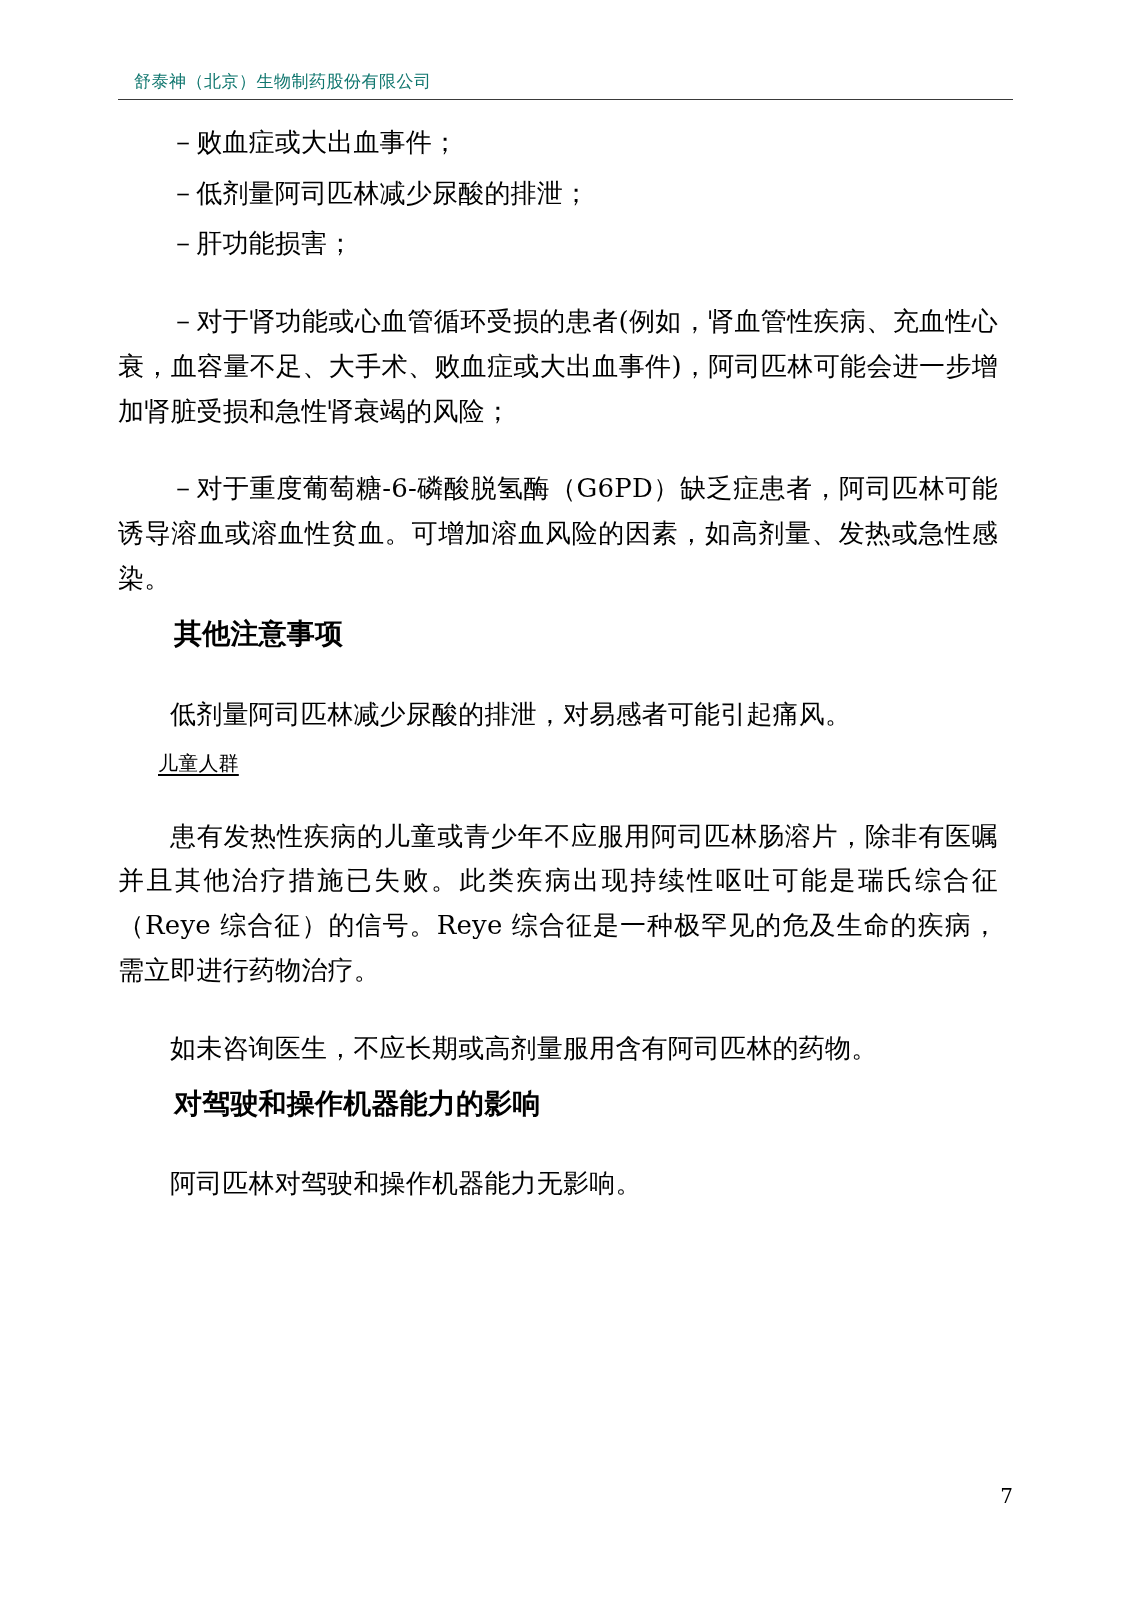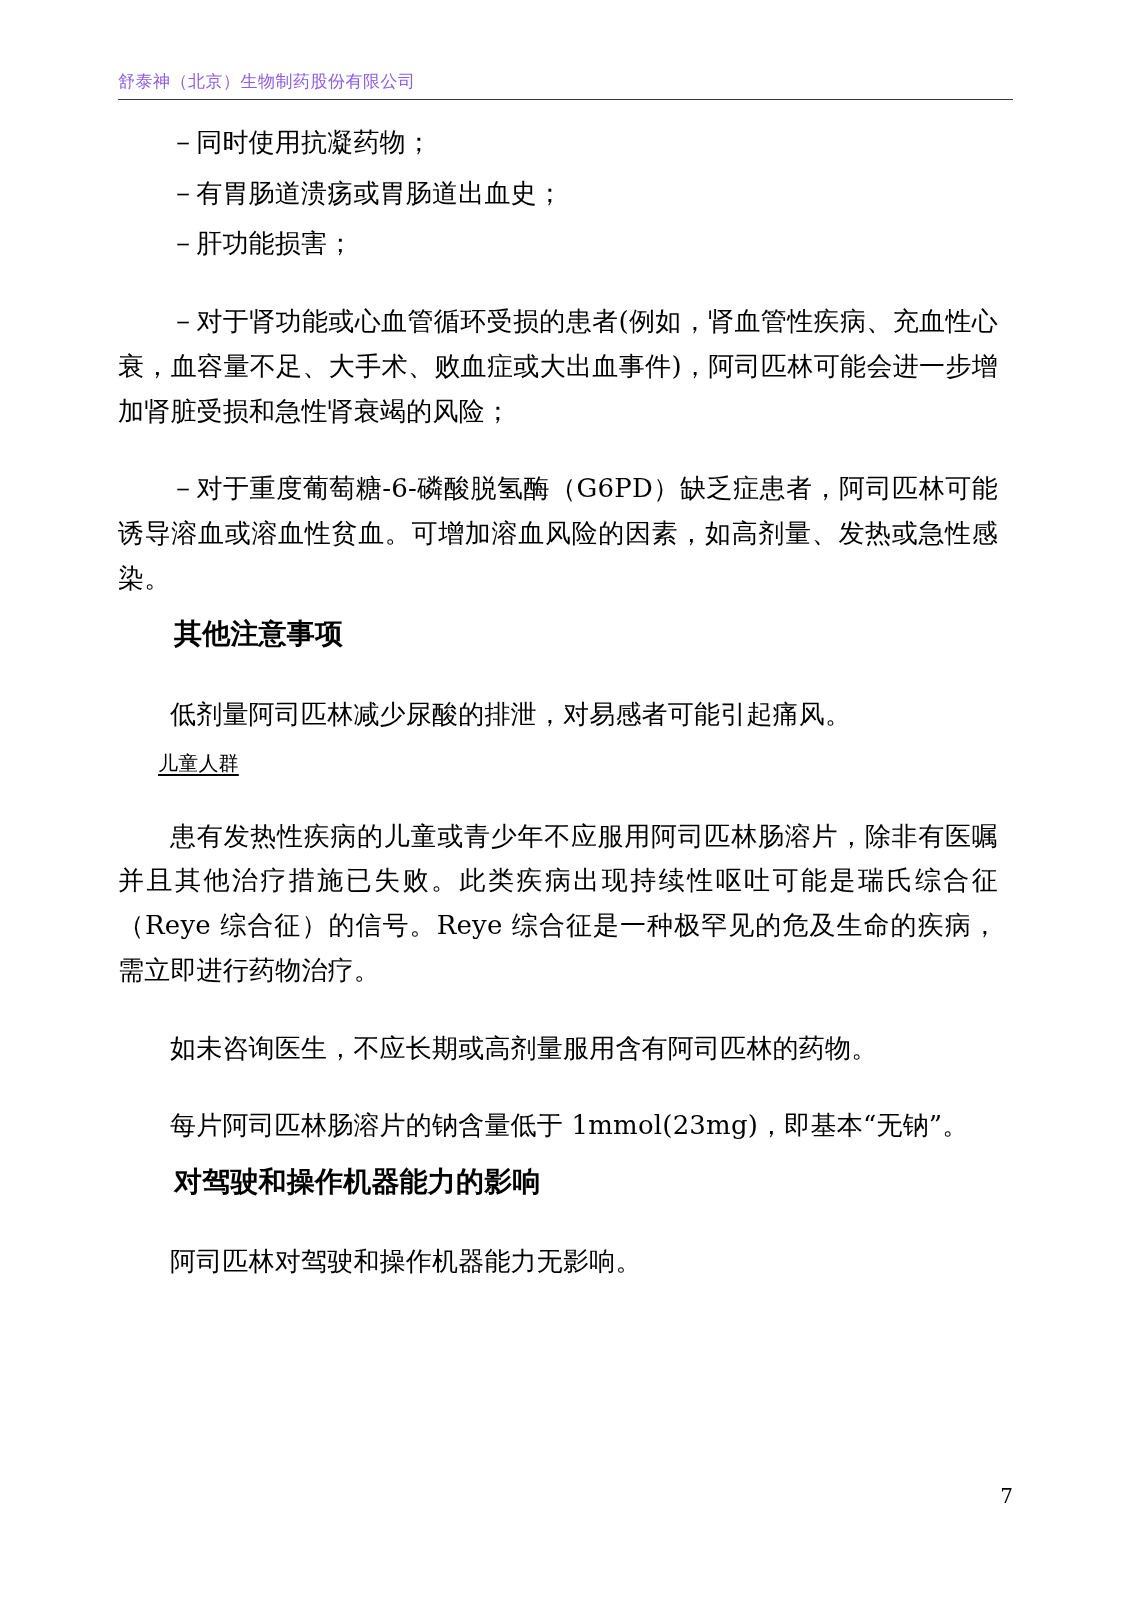--- a/index.html
+++ b/index.html
@@ -25,22 +25,23 @@
   .header {
     position: absolute;
     top: 70px;
     left: 118px;
     width: 895px;
   }
   .header-text {
     font-family: "DejaVu Serif", "Liberation Serif", serif;
     font-size: 17px;
     letter-spacing: 0.5px;
-    color: #8b5cf6;
+    color: #0f766e;
     padding-bottom: 6px;
+    margin-left: 16px;
   }
   .header-rule {
     border-bottom: 1.6px solid #3a3a3a;
     width: 100%;
   }
   .content {
     position: absolute;
     top: 120px;
     left: 118px;
     width: 880px;
@@ -94,40 +95,39 @@
 
 <div class="page">
 
   <div class="header">
     <div class="header-text">舒泰神（北京）生物制药股份有限公司</div>
     <div class="header-rule"></div>
   </div>
 
   <div class="content">
 
-    <p class="dash-item">－同时使用抗凝药物；</p>
-    <p class="dash-item">－有胃肠道溃疡或胃肠道出血史；</p>
+    <p class="dash-item">－败血症或大出血事件；</p>
+    <p class="dash-item">－低剂量阿司匹林减少尿酸的排泄；</p>
     <p class="dash-item">－肝功能损害；</p>
 
     <p class="indent block">－对于肾功能或心血管循环受损的患者(例如，肾血管性疾病、充血性心衰，血容量不足、大手术、败血症或大出血事件)，阿司匹林可能会进一步增加肾脏受损和急性肾衰竭的风险；</p>
 
 
     <p class="indent block">－对于重度葡萄糖-6-磷酸脱氢酶（G6PD）缺乏症患者，阿司匹林可能诱导溶血或溶血性贫血。可增加溶血风险的因素，如高剂量、发热或急性感染。</p>
 
     <p class="bold-head">其他注意事项</p>
 
     <p class="indent block">低剂量阿司匹林减少尿酸的排泄，对易感者可能引起痛风。</p>
 
     <p class="underline-head"><span class="u">儿童人群</span></p>
 
     <p class="indent block">患有发热性疾病的儿童或青少年不应服用阿司匹林肠溶片，除非有医嘱并且其他治疗措施已失败。此类疾病出现持续性呕吐可能是瑞氏综合征（Reye 综合征）的信号。Reye 综合征是一种极罕见的危及生命的疾病，需立即进行药物治疗。</p>
 
     <p class="indent block">如未咨询医生，不应长期或高剂量服用含有阿司匹林的药物。</p>
 
-    <p class="indent block">每片阿司匹林肠溶片的钠含量低于 1mmol(23mg)，即基本“无钠”。</p>
 
     <p class="bold-head">对驾驶和操作机器能力的影响</p>
 
     <p class="indent block">阿司匹林对驾驶和操作机器能力无影响。</p>
 
   </div>
 
   <div class="page-number">7</div>
 
 </div>

